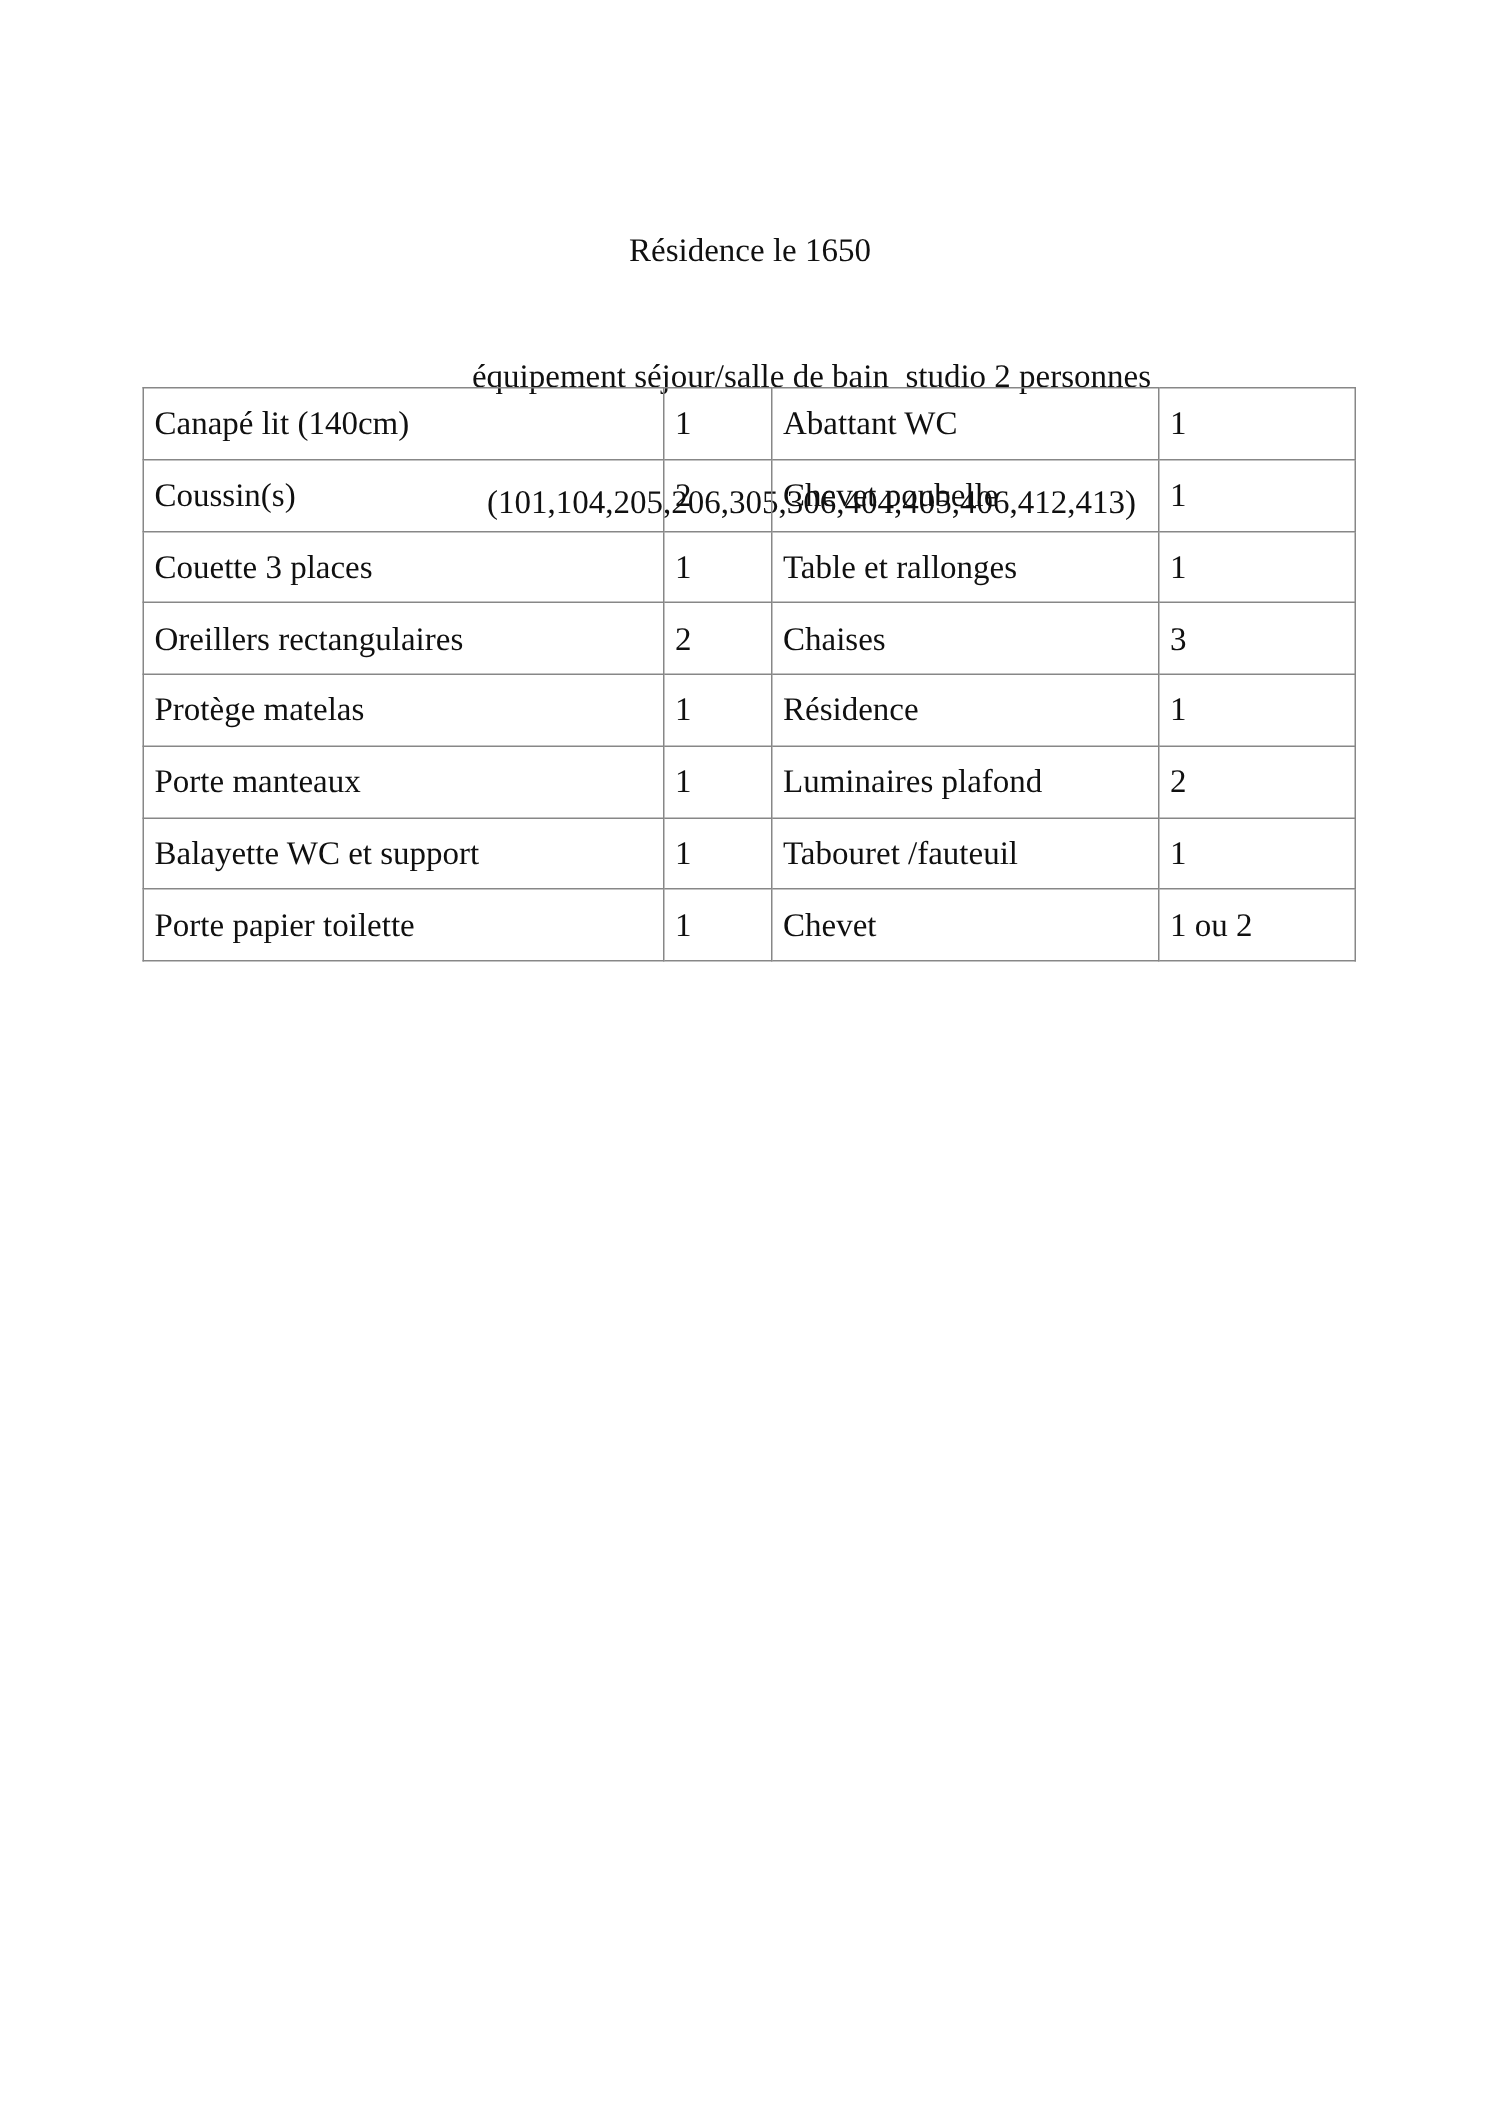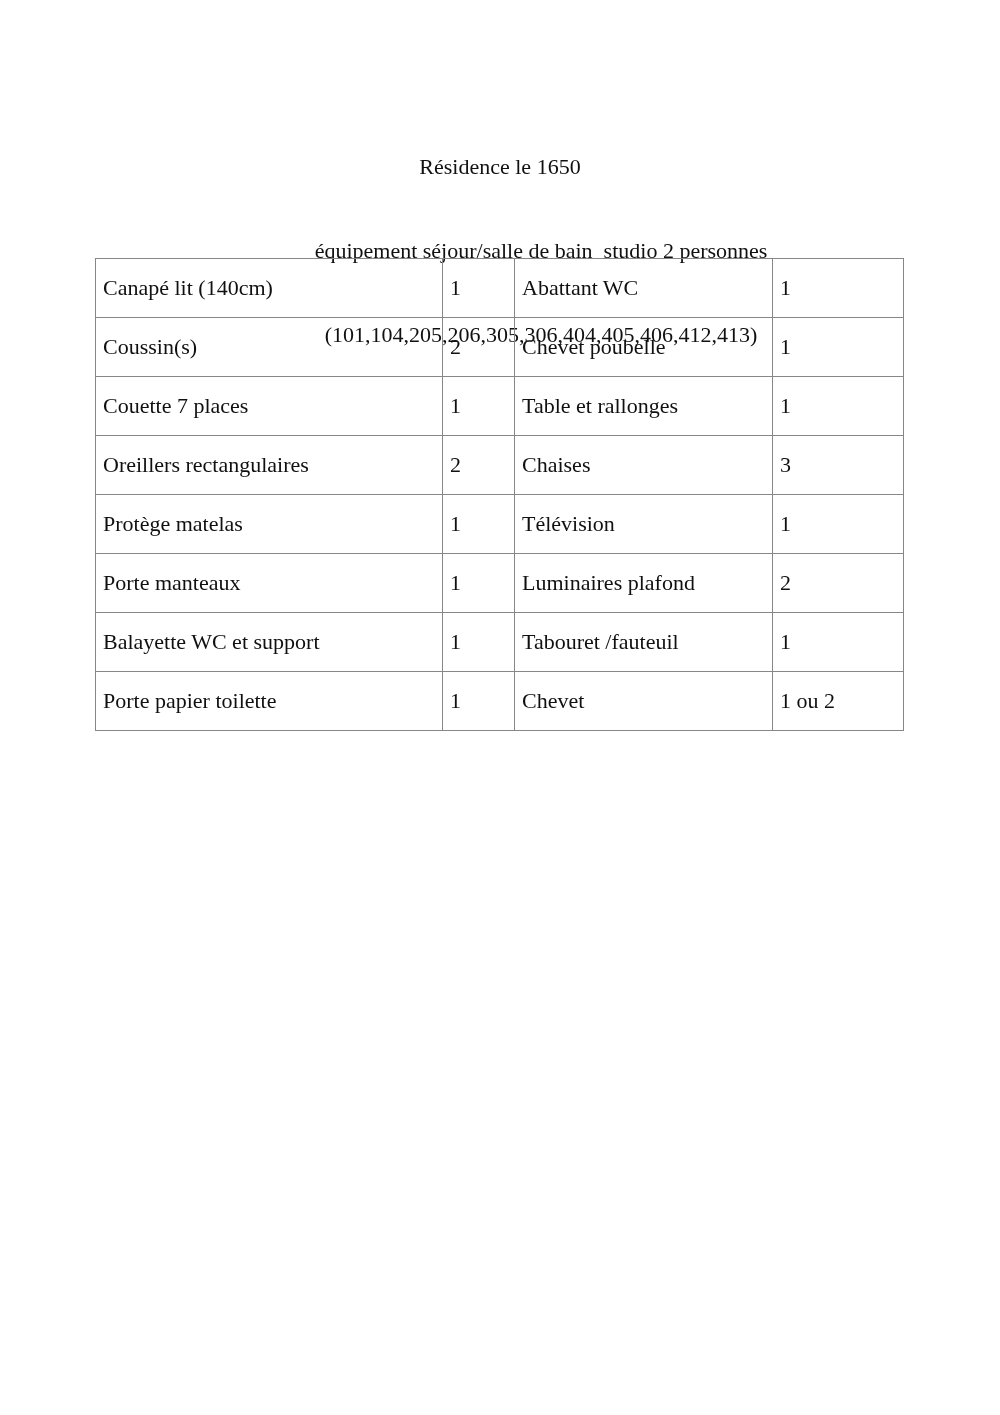--- a/index.html
+++ b/index.html
@@ -27,21 +27,21 @@
     white-space: pre;
   }
   .title-line { width: 100%; }
   .title-line.shifted { transform: translateX(41px); }
 
   table.equip {
     position: absolute;
     left: 95px;
     top: 258px;
     width: 808px;
-    height: 473px;
+    height: 383px;
     border-collapse: collapse;
     table-layout: fixed;
     font-size: 22px;
   }
   table.equip td {
     border: 1px solid #878787;
     padding: 0 4px 0 7px;
     vertical-align: middle;
     white-space: nowrap;
     overflow: hidden;
@@ -72,35 +72,35 @@
         <td>Abattant WC</td>
         <td>1</td>
       </tr>
       <tr>
         <td>Coussin(s)</td>
         <td>2</td>
         <td>Chevet poubelle</td>
         <td>1</td>
       </tr>
       <tr>
-        <td>Couette 7 places</td>
+        <td>Couette 3 places</td>
         <td>1</td>
         <td>Table et rallonges</td>
         <td>1</td>
       </tr>
       <tr>
         <td>Oreillers rectangulaires</td>
         <td>2</td>
         <td>Chaises</td>
         <td>3</td>
       </tr>
       <tr>
         <td>Protège matelas</td>
         <td>1</td>
-        <td>Télévision</td>
+        <td>Résidence</td>
         <td>1</td>
       </tr>
       <tr>
         <td>Porte manteaux</td>
         <td>1</td>
         <td>Luminaires plafond</td>
         <td>2</td>
       </tr>
       <tr>
         <td>Balayette WC et support</td>

